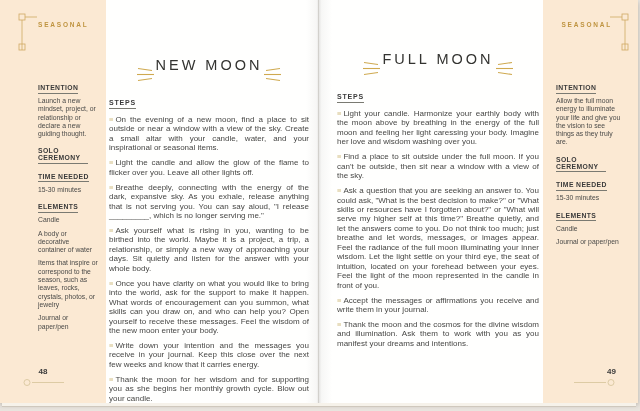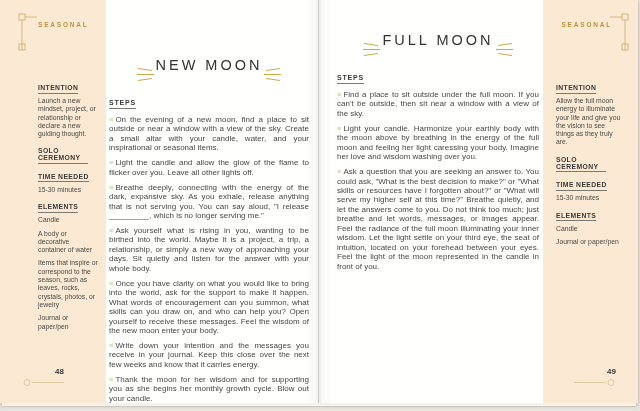--- a/index.html
+++ b/index.html
@@ -24,30 +24,30 @@
 
   .edition { position:absolute; top:21px; font-size:6.5px; font-weight:bold;
              letter-spacing:1.8px; color:#bf9440; white-space:nowrap; }
   .sidebar-left .edition { left:38px; }
   .sidebar-right .edition { right:26px; }
   .corner-mark { position:absolute; top:10px; }
   .sidebar-left .corner-mark { left:17px; }
   .sidebar-right .corner-mark { right:8px; transform:scaleX(-1); }
 
   .pageno-block { position:absolute; bottom:16px; }
-  .sidebar-left .pageno-block { left:22px; text-align:right; }
+  .sidebar-left .pageno-block { left:22px; text-align:center; }
   .sidebar-right .pageno-block { right:22px; text-align:right; }
   .pageno { font-size:8px; font-weight:bold; color:#3c3c3c; display:block; margin-bottom:2px; }
   .moonline { display:block; }
   .sidebar-left .moonline { transform:scaleX(-1); }
 
   
   .main { position:relative; flex:1; }
   .main-left { padding:47px 10px 0 3px; }
-  .main-right { padding:22px 4px 0 18px; }
+  .main-right { padding:22px 4px 0 18px;margin-top:19px; }
   .title-row { display:flex; align-items:flex-end; justify-content:center; gap:1px; margin-bottom:17px; }
   .title { font-size:14.5px; letter-spacing:3px; color:#333330; font-weight:normal; white-space:nowrap; }
   .steps-head { font-size:7px; font-weight:bold; letter-spacing:.8px; color:#3a3a3a; margin:0 0 6px 0; }
   .steps-head span { display:inline-block; border-bottom:1px solid #7a7a72; padding-bottom:1.5px; }
   .step { font-size:8px; line-height:9.45px; text-align:justify; color:#474745; margin:0 0 5.5px 0; }
   .bullet { color:#d5c28b; font-size:7.5px; margin-right:3px; letter-spacing:-1px; }
 
   
   .gutter-shade { position:absolute; top:0; left:306px; width:26px; height:403px; pointer-events:none;
     background:linear-gradient(to right, rgba(0,0,0,0) 0%, rgba(100,95,90,.05) 40%,
@@ -137,23 +137,25 @@
           <h1 class="title">FULL MOON</h1>
           <svg width="19" height="15" viewBox="0 0 19 15">
             <g stroke="#cfa94f" stroke-width="1.1" fill="none">
               <line x1="3" y1="3.5" x2="17" y2="1.5"></line>
               <line x1="1" y1="7.5" x2="18" y2="7.5"></line>
               <line x1="3" y1="11.5" x2="17" y2="13.5"></line>
             </g>
           </svg>
         </div>
         <h5 class="steps-head"><span>STEPS</span></h5>
+        <p class="step"><span class="bullet">≡</span><span>Light your candle. Harmonize your earthly body with the moon above by breathing in the energy of the full moon and feeling her light caressing your body. Imagine her love and wisdom washing over you.</span></p>
         <p class="step"><span class="bullet">≡</span><span>Find a place to sit outside under the full moon. If you can't be outside, then sit near a window with a view of the sky.</span></p>
-        <p class="step"><span class="bullet">≡</span><span>Light your candle. Harmonize your earthly body with the moon above by breathing in the energy of the full moon and feeling her light caressing your body. Imagine her love and wisdom washing over you.</span></p>
         <p class="step"><span class="bullet">≡</span><span>Ask a question that you are seeking an answer to. You could ask, "What is the best decision to make?" or "What skills or resources have I forgotten about?" or "What will serve my higher self at this time?" Breathe quietly, and let the answers come to you. Do not think too much; just breathe and let words, messages, or images appear. Feel the radiance of the full moon illuminating your inner wisdom. Let the light settle on your third eye, the seat of intuition, located on your forehead between your eyes. Feel the light of the moon represented in the candle in front of you.</span></p>
+        <p class="step"><span class="bullet">≡</span><span>Accept the messages or affirmations you receive and write them in your journal.</span></p>
+        <p class="step"><span class="bullet">≡</span><span>Thank the moon and the cosmos for the divine wisdom and illumination. Ask them to work with you as you manifest your dreams and intentions.</span></p>
       </main>
 
       <aside class="sidebar sidebar-right">
         <svg class="corner-mark" width="20" height="44" viewBox="0 0 20 44">
           <g fill="none" stroke="#cfa963" stroke-width="0.8">
             <rect x="2" y="4" width="6" height="6"></rect>
             <line x1="8" y1="7" x2="20" y2="7"></line>
             <line x1="5" y1="10" x2="5" y2="40"></line>
             <rect x="2" y="34" width="6" height="6"></rect>
           </g>

